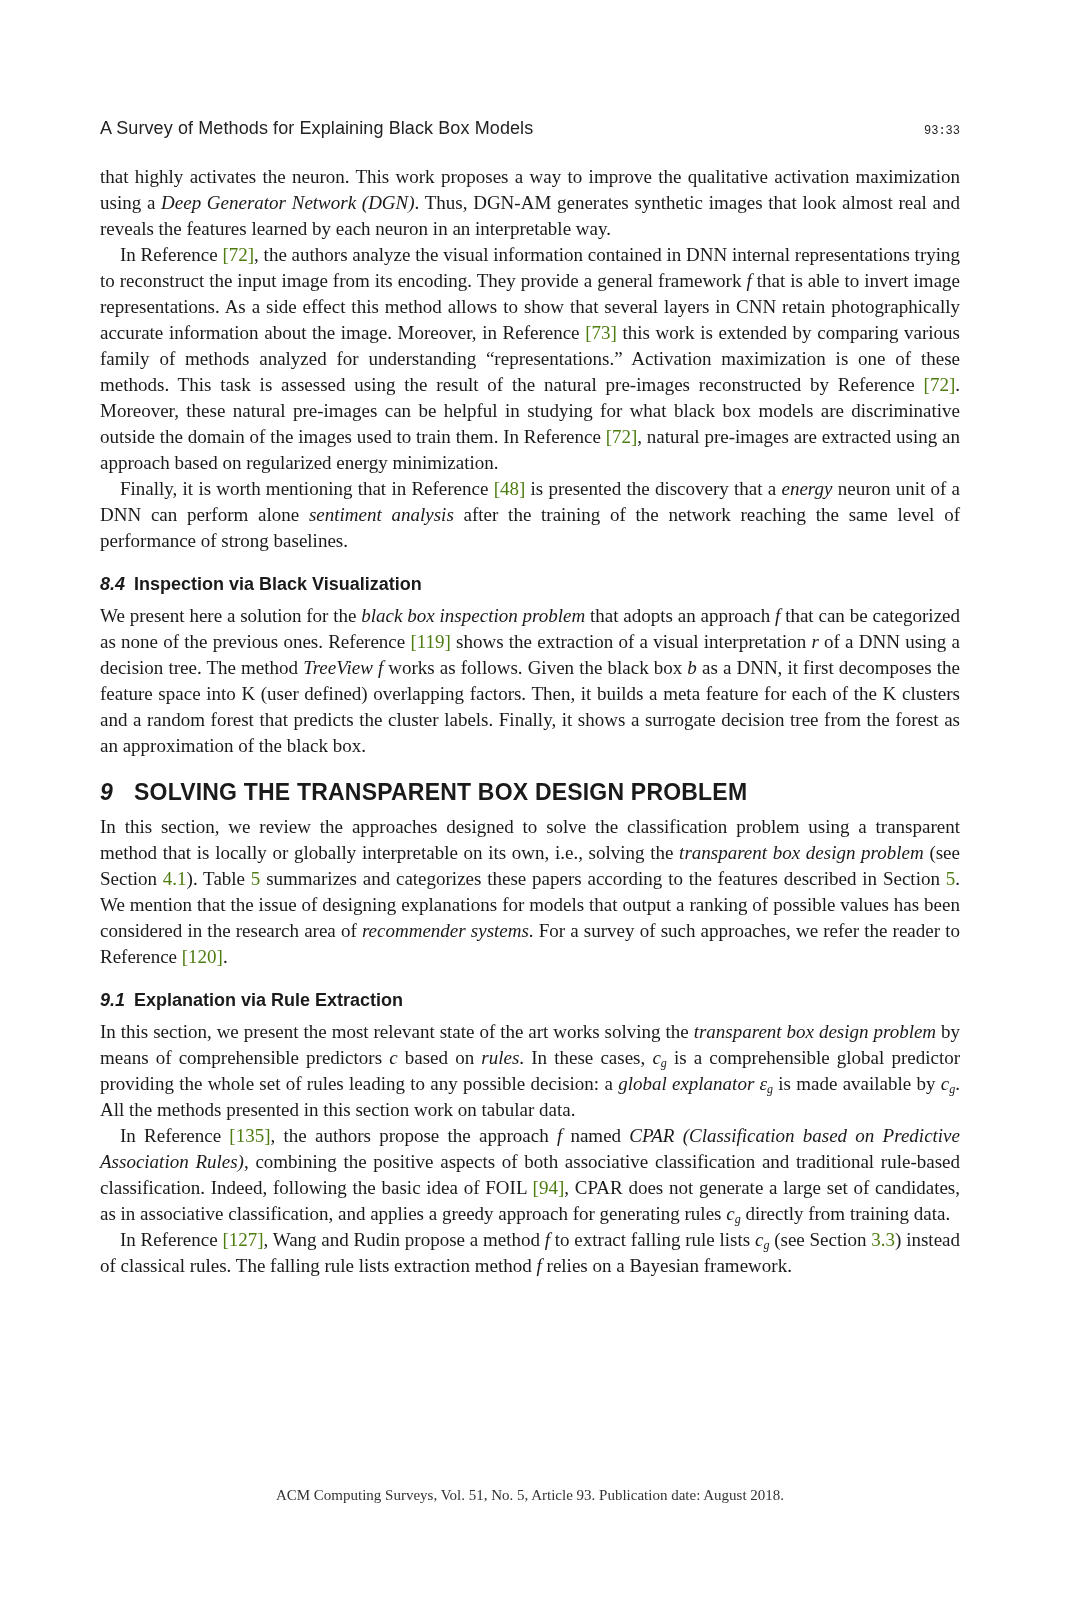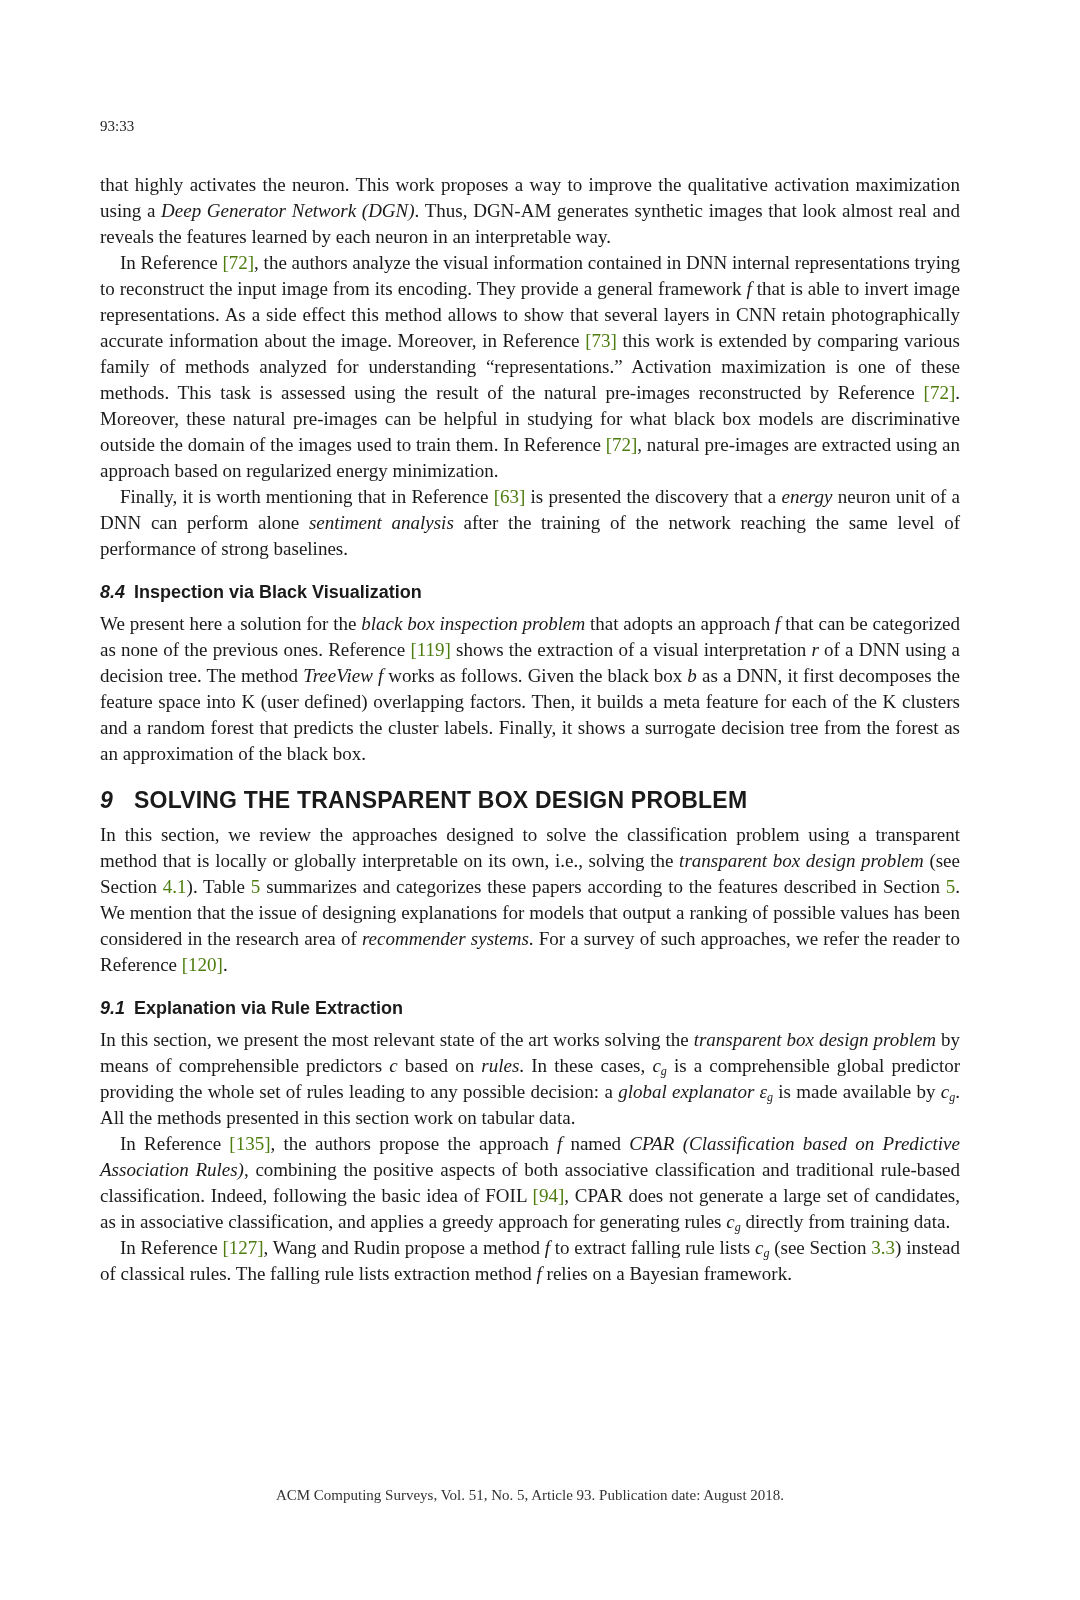--- a/index.html
+++ b/index.html
@@ -9,22 +9,22 @@
       color: #1a1a1a;
     }
     .page { position: absolute; left: 100px; top: 0; width: 860px; }
     .running-head {
       position: absolute; top: 118px; left: 0; width: 860px;
       display: flex; justify-content: space-between; align-items: baseline;
       font-family: "Liberation Sans", "DejaVu Sans", sans-serif;
       font-size: 18px; color: #222;
     }
     .running-head .title { letter-spacing: 0.1px; }
-    .running-head .pageno { font-family: Liberation Serif, serif; font-size: 15px; }
-    .body { position: absolute; top: 172px; left: 0; width: 860px; }
+    .running-head .pageno { font-family: Liberation Mono, monospace; font-size: 12px; }
+    .body { position: absolute; top: 164px; left: 0; width: 860px; }
     p.para {
       margin: 0; font-size: 19px; line-height: 26px; text-align: justify;
       hyphens: auto;
     }
     p.para.indent { text-indent: 20px; }
     .cite { color: #4d7c0f; }
     em { font-style: italic; }
     .math { font-style: italic; }
     sub { font-size: 12px; line-height: 0; font-style: italic; vertical-align: -3px; }
     h3.subsec, h2.sec {
@@ -37,27 +37,28 @@
     .footer {
       position: absolute; top: 1487px; right: 0; width: 860px; text-align: center;
       font-size: 15px; color: #333;
     }
   </style>
 </head>
 <body>
 
 <div class="page">
   <div class="running-head">
+    <span class="title">A Survey of Methods for Explaining Black Box Models</span>
     <span class="pageno">93:33</span>
   </div>
 
   <div class="body" id="doc-body">
       <p class="para"><span>that highly activates the neuron. This work proposes a way to improve the qualitative activation maximization using a </span><em>Deep Generator Network (DGN)</em><span>. Thus, DGN-AM generates synthetic images that look almost real and reveals the features learned by each neuron in an interpretable way.</span></p>
       <p class="para indent"><span>In Reference </span><a class="cite">[72]</a><span>, the authors analyze the visual information contained in DNN internal representations trying to reconstruct the input image from its encoding. They provide a general framework </span><span class="math">f</span><span> that is able to invert image representations. As a side effect this method allows to show that several layers in CNN retain photographically accurate information about the image. Moreover, in Reference </span><a class="cite">[73]</a><span> this work is extended by comparing various family of methods analyzed for understanding “representations.” Activation maximization is one of these methods. This task is assessed using the result of the natural pre-images reconstructed by Reference </span><a class="cite">[72]</a><span>. Moreover, these natural pre-images can be helpful in studying for what black box models are discriminative outside the domain of the images used to train them. In Reference </span><a class="cite">[72]</a><span>, natural pre-images are extracted using an approach based on regularized energy minimization.</span></p>
-      <p class="para indent"><span>Finally, it is worth mentioning that in Reference </span><a class="cite">[63]</a><span> is presented the discovery that a </span><em>energy</em><span> neuron unit of a DNN can perform alone </span><em>sentiment analysis</em><span> after the training of the network reaching the same level of performance of strong baselines.</span></p>
+      <p class="para indent"><span>Finally, it is worth mentioning that in Reference </span><a class="cite">[48]</a><span> is presented the discovery that a </span><em>energy</em><span> neuron unit of a DNN can perform alone </span><em>sentiment analysis</em><span> after the training of the network reaching the same level of performance of strong baselines.</span></p>
       <h3 class="subsec"><span class="secnum">8.4</span><span>Inspection via Black Visualization</span></h3>
       <p class="para"><span>We present here a solution for the </span><em>black box inspection problem</em><span> that adopts an approach </span><span class="math">f</span><span> that can be categorized as none of the previous ones. Reference </span><a class="cite">[119]</a><span> shows the extraction of a visual interpretation </span><span class="math">r</span><span> of a DNN using a decision tree. The method </span><em>TreeView f</em><span> works as follows. Given the black box </span><span class="math">b</span><span> as a DNN, it first decomposes the feature space into K (user defined) overlapping factors. Then, it builds a meta feature for each of the K clusters and a random forest that predicts the cluster labels. Finally, it shows a surrogate decision tree from the forest as an approximation of the black box.</span></p>
       <h2 class="sec"><span class="secnum">9</span><span>SOLVING THE TRANSPARENT BOX DESIGN PROBLEM</span></h2>
       <p class="para"><span>In this section, we review the approaches designed to solve the classification problem using a transparent method that is locally or globally interpretable on its own, i.e., solving the </span><em>transparent box design problem</em><span> (see Section </span><a class="cite">4.1</a><span>). Table </span><a class="cite">5</a><span> summarizes and categorizes these papers according to the features described in Section </span><a class="cite">5</a><span>. We mention that the issue of designing explanations for models that output a ranking of possible values has been considered in the research area of </span><em>recommender systems</em><span>. For a survey of such approaches, we refer the reader to Reference </span><a class="cite">[120]</a><span>.</span></p>
       <h3 class="subsec"><span class="secnum">9.1</span><span>Explanation via Rule Extraction</span></h3>
       <p class="para"><span>In this section, we present the most relevant state of the art works solving the </span><em>transparent box design problem</em><span> by means of comprehensible predictors </span><span class="math">c</span><span> based on </span><em>rules</em><span>. In these cases, </span><span class="math">c</span><sub>g</sub><span> is a comprehensible global predictor providing the whole set of rules leading to any possible decision: a </span><em>global explanator </em><span class="math">ε</span><sub>g</sub><span> is made available by </span><span class="math">c</span><sub>g</sub><span>. All the methods presented in this section work on tabular data.</span></p>
       <p class="para indent"><span>In Reference </span><a class="cite">[135]</a><span>, the authors propose the approach </span><span class="math">f</span><span> named </span><em>CPAR (Classification based on Predictive Association Rules)</em><span>, combining the positive aspects of both associative classification and traditional rule-based classification. Indeed, following the basic idea of FOIL </span><a class="cite">[94]</a><span>, CPAR does not generate a large set of candidates, as in associative classification, and applies a greedy approach for generating rules </span><span class="math">c</span><sub>g</sub><span> directly from training data.</span></p>
       <p class="para indent"><span>In Reference </span><a class="cite">[127]</a><span>, Wang and Rudin propose a method </span><span class="math">f</span><span> to extract falling rule lists </span><span class="math">c</span><sub>g</sub><span> (see Section </span><a class="cite">3.3</a><span>) instead of classical rules. The falling rule lists extraction method </span><span class="math">f</span><span> relies on a Bayesian framework.</span></p>
     </div>
 

